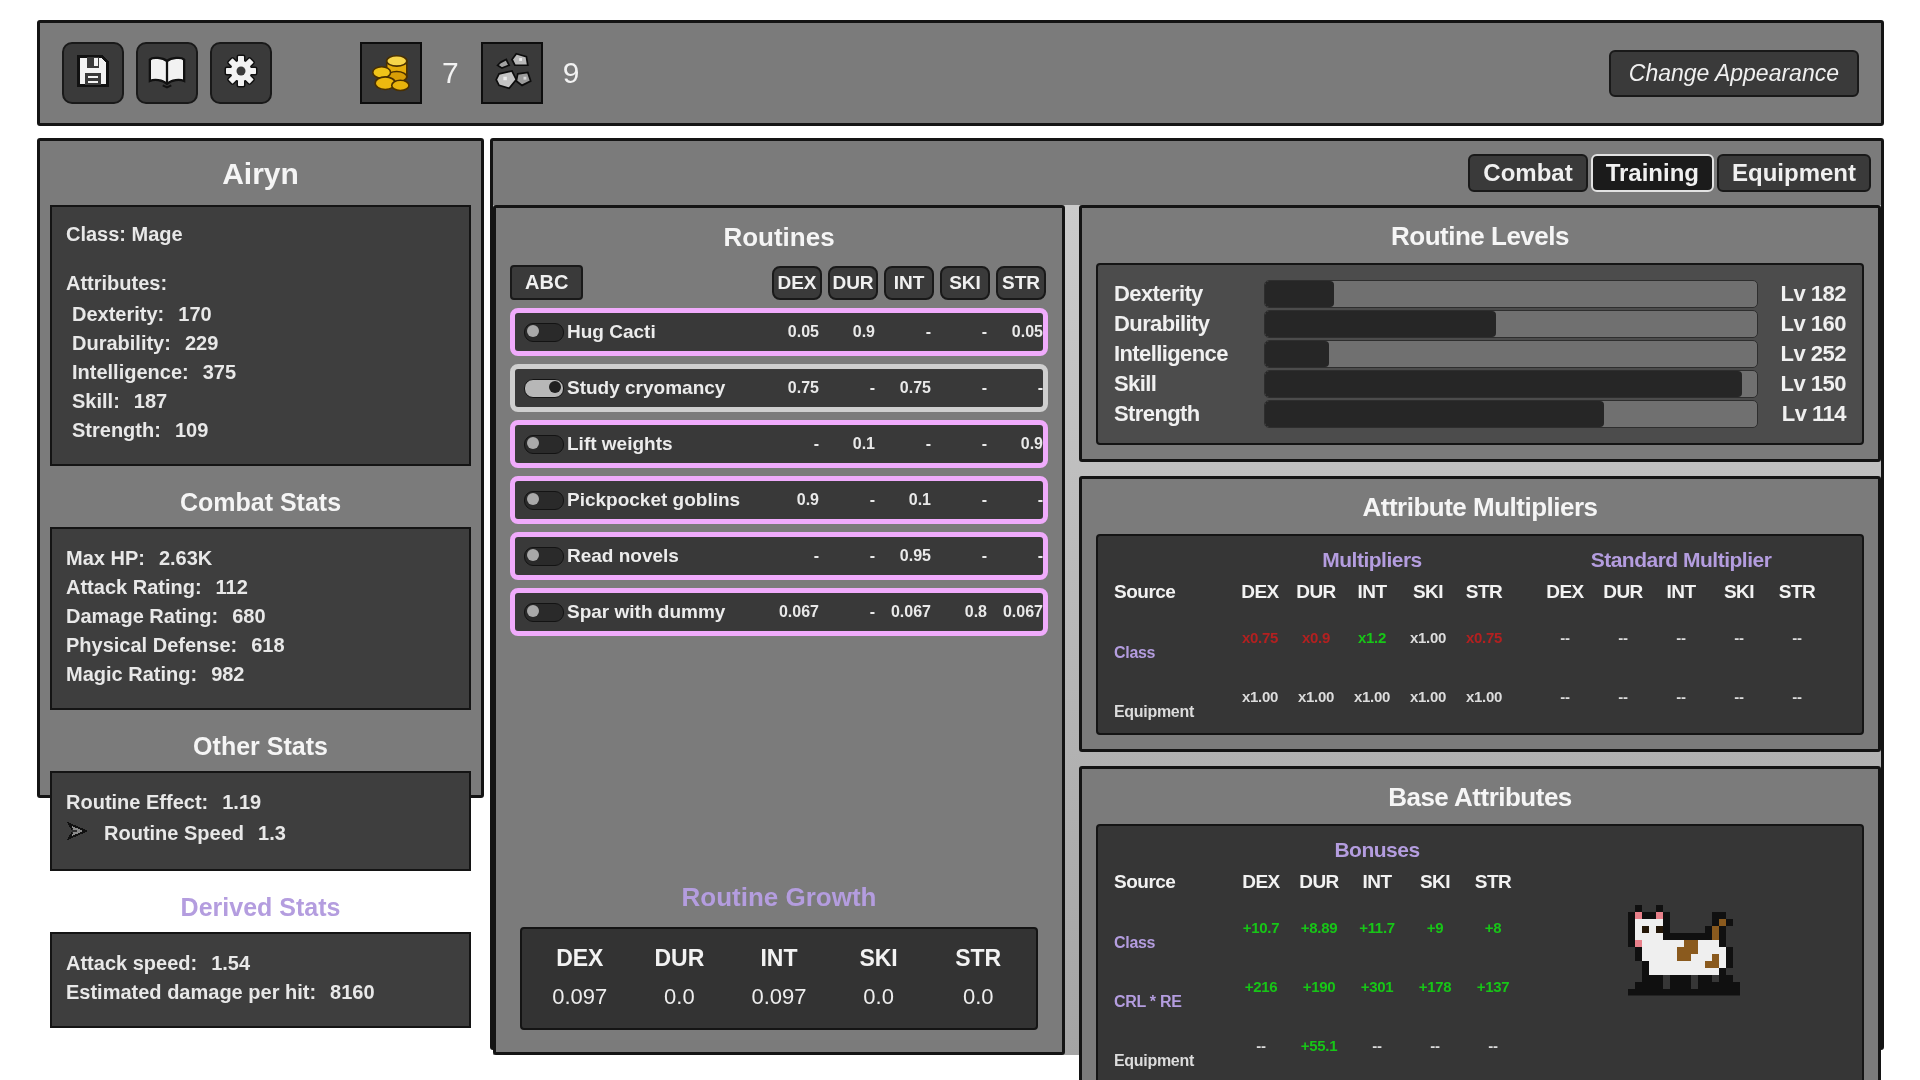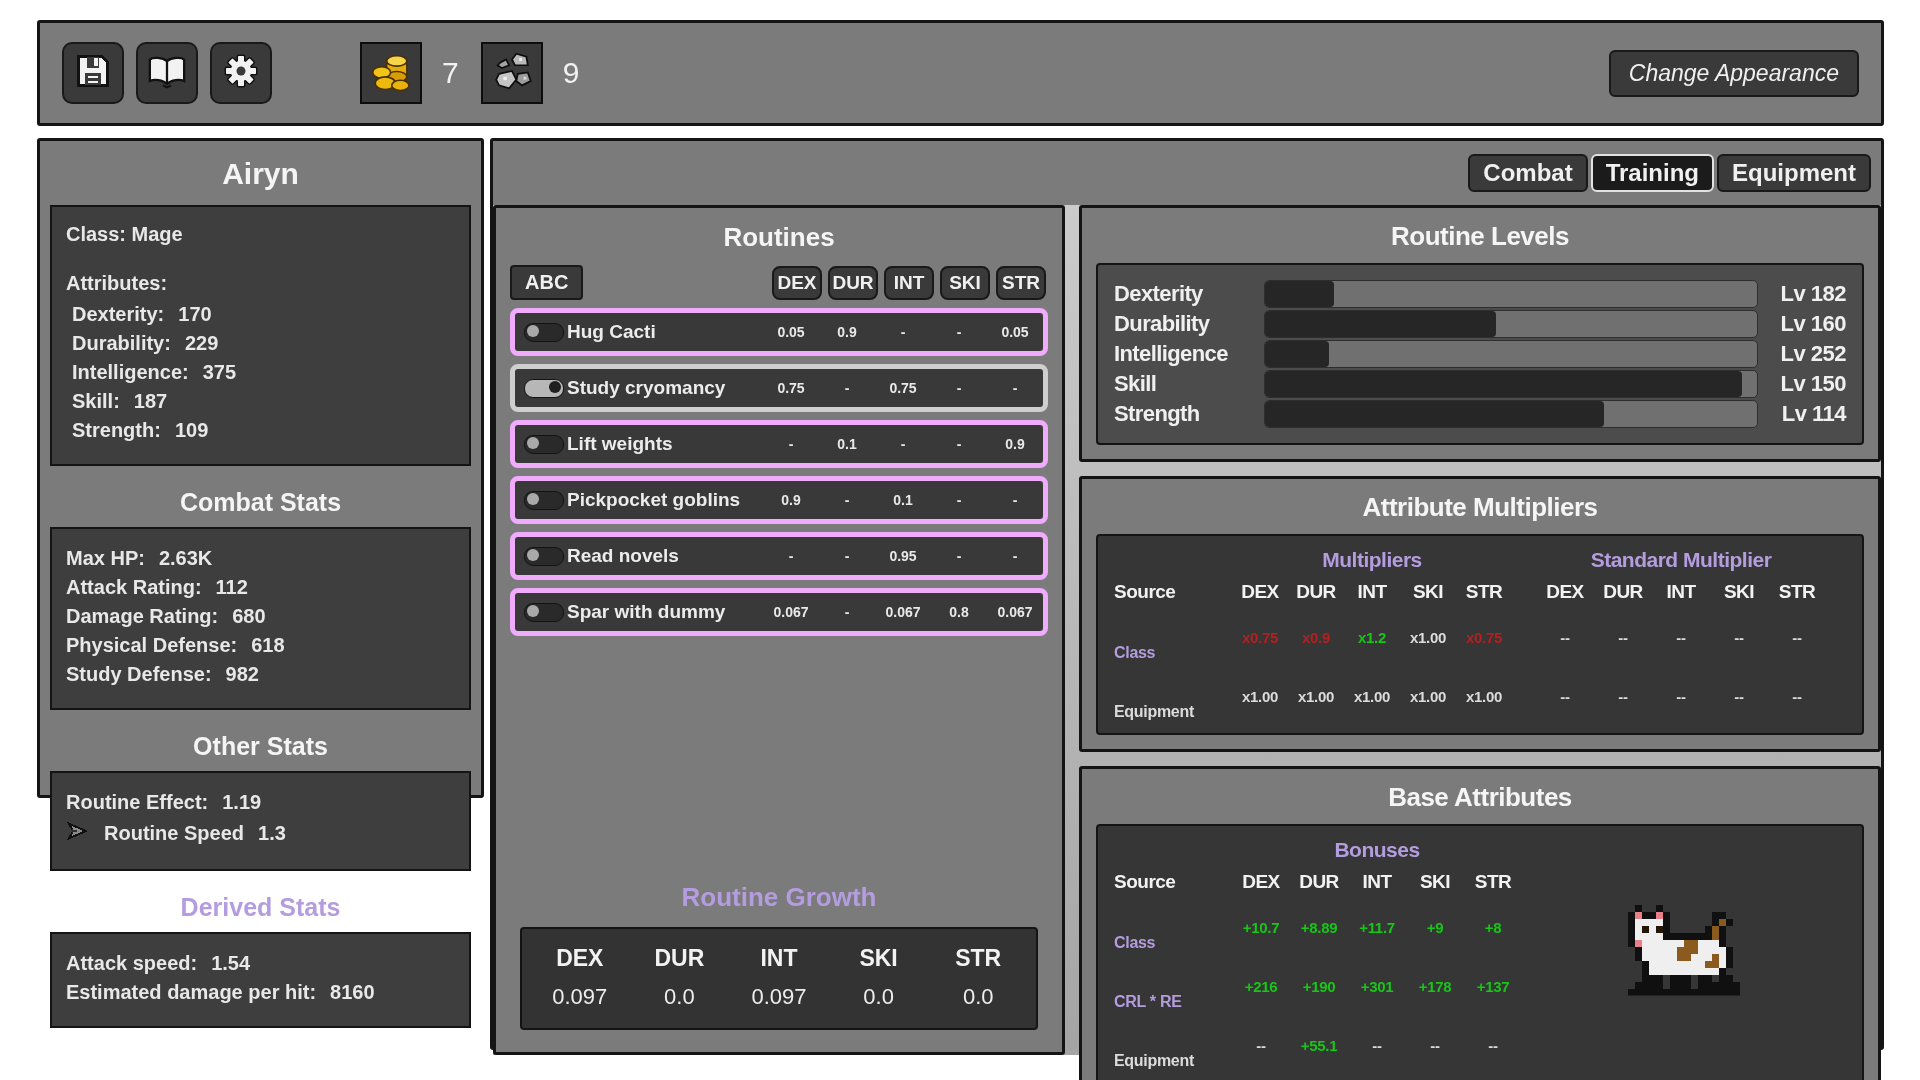--- a/index.html
+++ b/index.html
@@ -35,21 +35,21 @@
 
   
   .routines-panel{width:572px;background:#7b7b7b;border:3px solid #141414;box-sizing:border-box;display:flex;flex-direction:column;padding:0 14px;border-radius:3px;}
   .panel-title{text-align:center;font-size:26px;font-weight:bold;color:#f5f5f5;margin:14px 0 12px;}
   .routine-header{display:grid;grid-template-columns:1fr repeat(5,56px);align-items:center;}
   .abc-btn{justify-self:start;background:#3a3a3a;border:2px solid #191919;border-radius:4px;padding:4px 13px;font-size:20px;font-weight:bold;color:#f0f0f0;}
   .col-btn{width:50px;height:34px;margin-left:4px;background:#3a3a3a;border:2px solid #191919;border-radius:8px;display:flex;align-items:center;justify-content:center;font-size:19px;font-weight:bold;color:#f0f0f0;box-sizing:border-box;}
   .routine-row{display:grid;grid-template-columns:52px 1fr repeat(5,56px);align-items:center;height:48px;background:#393939;border:5px solid #f0abfc;border-radius:8px;margin-top:8px;box-sizing:border-box;}
   .routine-row.active{border-color:#cfcfcf;}
   .routine-name{font-size:19px;font-weight:bold;color:#ececec;white-space:nowrap;}
-  .routine-val{font-size:14px;font-weight:bold;color:#e9e9e9;text-align:center;}
+  .routine-val{font-size:16px;font-weight:bold;color:#e9e9e9;text-align:right;}
   .toggle{width:38px;height:17px;border-radius:9px;background:#2a2a2a;border:1px solid #131313;position:relative;margin-left:9px;}
   .toggle .knob{position:absolute;top:1.5px;left:2px;width:12px;height:12px;border-radius:50%;background:#a9a9a9;}
   .toggle.on{background:#b7b7b7;border-color:#131313;}
   .toggle.on .knob{left:auto;right:2px;background:#1f1f1f;}
   .r-spacer{flex:1;}
   .growth-title{text-align:center;font-size:26px;font-weight:bold;color:#b49ddf;margin:0 0 14px;}
   .growth-box{margin:0 10px 22px;background:#333333;border:2px solid #141414;border-radius:4px;padding:16px 8px 18px;display:grid;grid-template-columns:repeat(5,1fr);row-gap:12px;}
   .growth-h{text-align:center;font-size:23px;font-weight:bold;color:#f2f2f2;}
   .growth-v{text-align:center;font-size:22px;color:#eeeeee;}
 
@@ -201,21 +201,21 @@
           </div>
           <div class="stat-row">
             <span>Damage Rating:</span>
             <span>680</span>
           </div>
           <div class="stat-row">
             <span>Physical Defense:</span>
             <span>618</span>
           </div>
           <div class="stat-row">
-            <span>Study Defense:</span>
+            <span>Magic Rating:</span>
             <span>982</span>
           </div>
         </div>
     </div>
 
     <div class="section-h">Other Stats</div>
     <div class="sub-panel">
       <div id="other-list">
           <div class="stat-row">
             <span>Routine Effect:</span>

